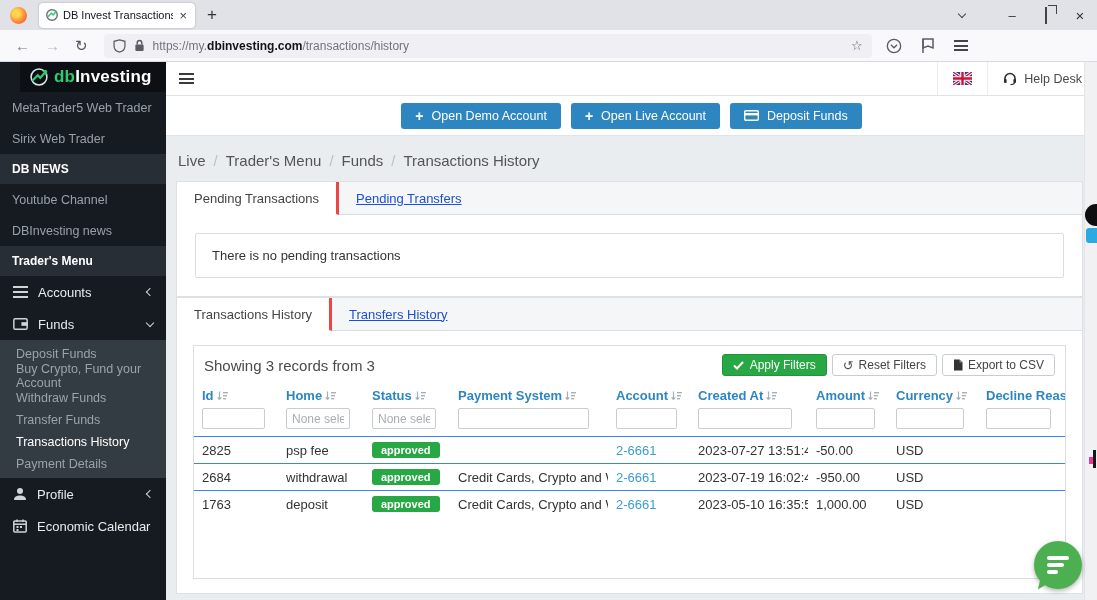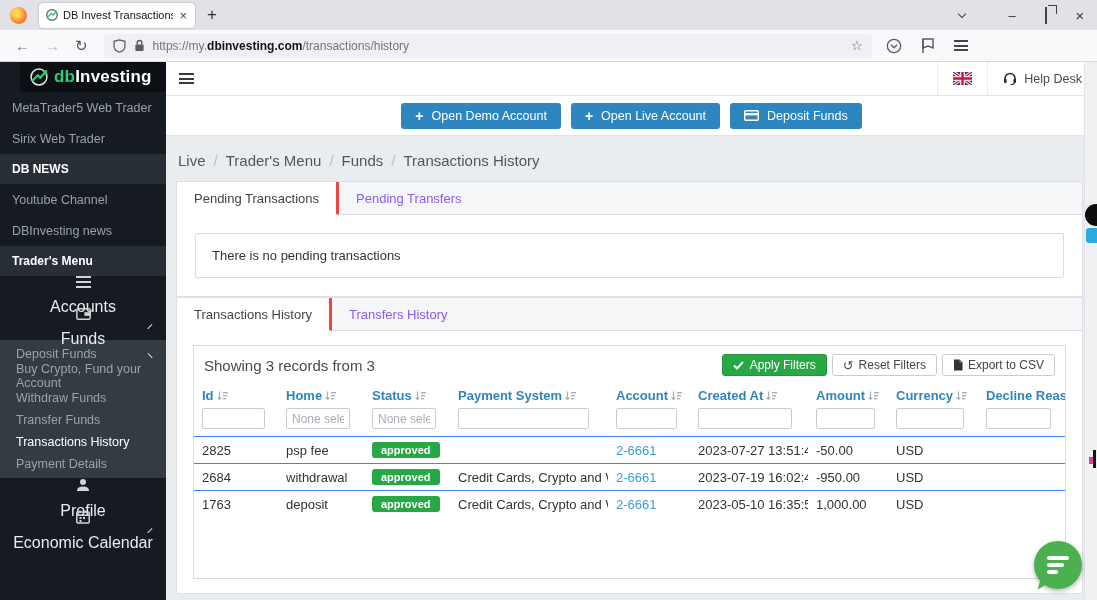--- a/index.html
+++ b/index.html
@@ -36,21 +36,21 @@
   
   .app { display:flex; height:538px; position:relative; }
 
   .sidebar { width:166px; flex-shrink:0; background:#161b21; overflow:hidden; }
   .logo-row { height:30px; background:#0c1014; display:flex; align-items:center; padding-left:9px; gap:5px;margin-left:20px; }
   .logo-txt { font-size:17px; font-weight:700; letter-spacing:.2px; }
   .logo-db { color:#2ecc71; } .logo-inv { color:#fff; }
   .sec-header { height:30px; background:#272e36; color:#fff; font-weight:700; font-size:12px;
                 display:flex; align-items:center; padding-left:12px; }
   .side-item { height:31px; color:#98a0a8; font-size:12.5px; display:flex; align-items:center; padding-left:12px; }
-  .menu-item { height:32px; color:#e8eaec; font-size:16px; display:flex; align-items:center; padding:0 13px; gap:10px;flex-direction:column; }
+  .menu-item { height:32px; color:#e8eaec; font-size:13px; display:flex; align-items:center; padding:0 13px; gap:10px; }
   .menu-item svg { flex-shrink:0; }
   .chev { display:inline-block; width:6px; height:6px; border-right:1.5px solid #cfd4d8; border-bottom:1.5px solid #cfd4d8; }
   .chev.left { transform:rotate(135deg); margin-left:auto; }
   .chev.down { transform:rotate(45deg); margin-left:auto; margin-top:-3px; }
   .submenu { background:#343c43; padding:3px 0; }
   .sub-item { height:22px; display:flex; align-items:center; padding-left:16px; color:#9aa2aa; font-size:12.5px; }
   .sub-item.active { color:#fff; }
 
   .main { flex:1; display:flex; flex-direction:column; background:#e9edf0; overflow:hidden; min-width:0; }
   .app-header { height:34px; background:#fff; border-bottom:1px solid #e3e3e3; display:flex; align-items:stretch; flex-shrink:0; }
@@ -68,21 +68,21 @@
   .btn-blue .plus { font-size:14px; font-weight:700; line-height:1; }
 
   .breadcrumb { padding:16px 10px 12px 12px; font-size:15px; color:#555; display:flex; flex-shrink:0; }
   .crumb + .crumb::before { content:"/"; color:#bcc1c6; margin:0 8px; }
 
   .card { background:#fff; border:1px solid #dde1e5; margin:0 14px 0 10px; flex-shrink:0; }
   .card-tabs { background:#f5f6f8; border-bottom:1px solid #d9dde1; display:flex; height:33px; }
   .tab-item { padding:0 17px; display:flex; align-items:center; font-size:13px; }
   .tab-item.active { background:#fff; border-right:3px solid #ef4444; border-bottom:1px solid #fff;
                      margin-bottom:-1px; color:#444; }
-  .tab-item.link { color:#8b5cf6; }
+  .tab-item.link { color:#1d4ed8;text-decoration:underline; }
   .pending-body { padding:18px; }
   .empty-box { border:1px solid #d9dde1; border-radius:2px; padding:14px 16px; font-size:13px; color:#333; }
 
   .history-card { flex:1; min-height:0; display:flex; flex-direction:column; margin-bottom:6px; }
   .history-body { flex:1; min-height:0; display:flex; flex-direction:column; }
   .panel { border:1px solid #d9dde1; margin:14px 16px; flex:1; min-height:0; display:flex; flex-direction:column; }
   .toolbar { display:flex; align-items:center; padding:8px 10px 6px; }
   .summary { font-size:15px; color:#4a4a4a; }
   .toolbar-btns { margin-left:auto; display:flex; gap:5px; }
   .btn-green { background:#28a745; border:1px solid #23923d; color:#fff; font-size:12px; border-radius:3px;

